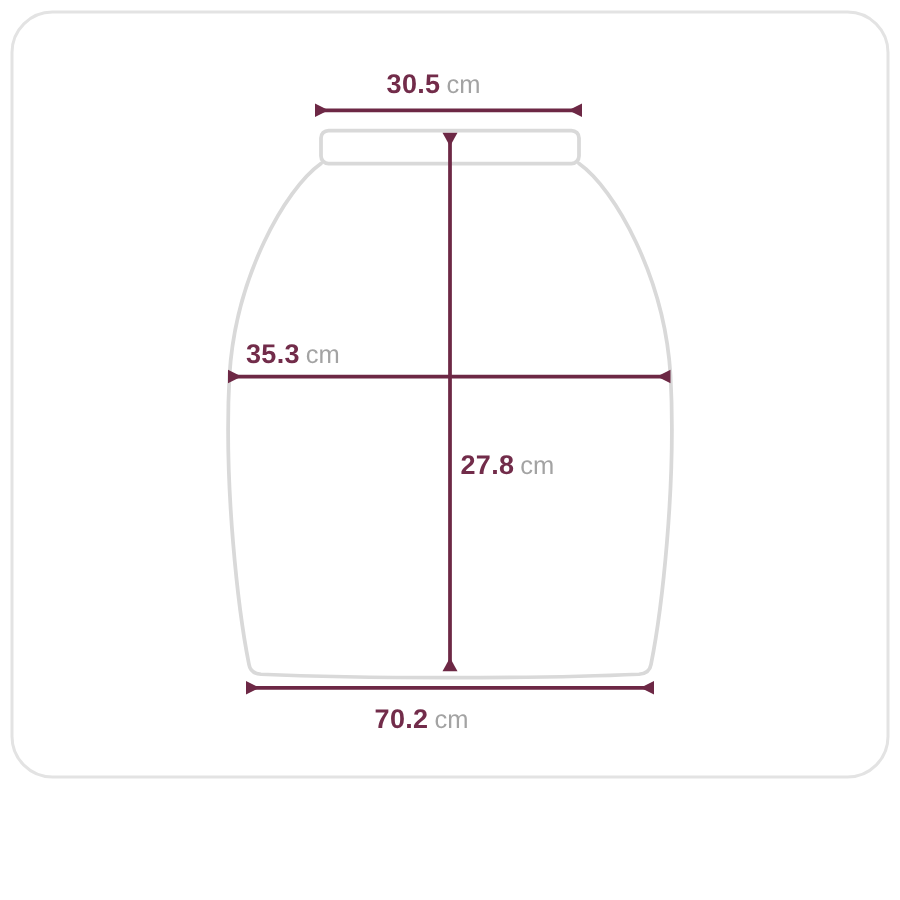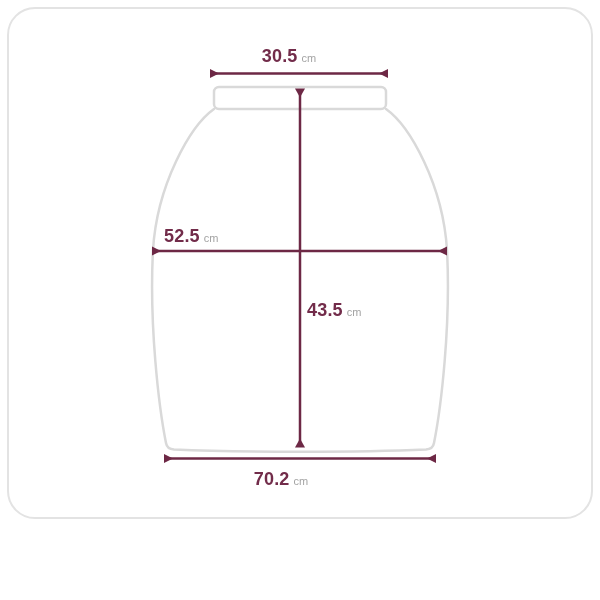--- a/index.html
+++ b/index.html
@@ -41,21 +41,21 @@
     white-space: nowrap;
     line-height: 1;
   }
   .dim-label .val {
     font-size: 18px;
     font-weight: 600;
     color: #722c4a;
     letter-spacing: 0.2px;
   }
   .dim-label .unit {
-    font-size: 11px;
+    font-size: 17px;
     font-weight: 400;
     color: #a3a3a3;
     margin-left: 4px;
   }
   .label-top    { left: 289px; top: 47px;  transform: translateX(-50%); }
   .label-mid    { left: 164px; top: 227px; }
   .label-length { left: 307px; top: 301px; }
   .label-hem    { left: 281px; top: 470px; transform: translateX(-50%); }
 </style>
 </head>
@@ -101,26 +101,26 @@
       <polygon points="436,454 436,463 427,458.5" fill="#6d2845"></polygon>
     </g>
   </svg>
 
   <div class="dim-label label-top">
     <span class="val">30.5</span>
     <span class="unit">cm</span>
   </div>
 
   <div class="dim-label label-mid">
-    <span class="val">52.5</span>
+    <span class="val">35.3</span>
     <span class="unit">cm</span>
   </div>
 
   <div class="dim-label label-length">
-    <span class="val">43.5</span>
+    <span class="val">27.8</span>
     <span class="unit">cm</span>
   </div>
 
   <div class="dim-label label-hem">
     <span class="val">70.2</span>
     <span class="unit">cm</span>
   </div>
 </div>
 
 </body></html>

